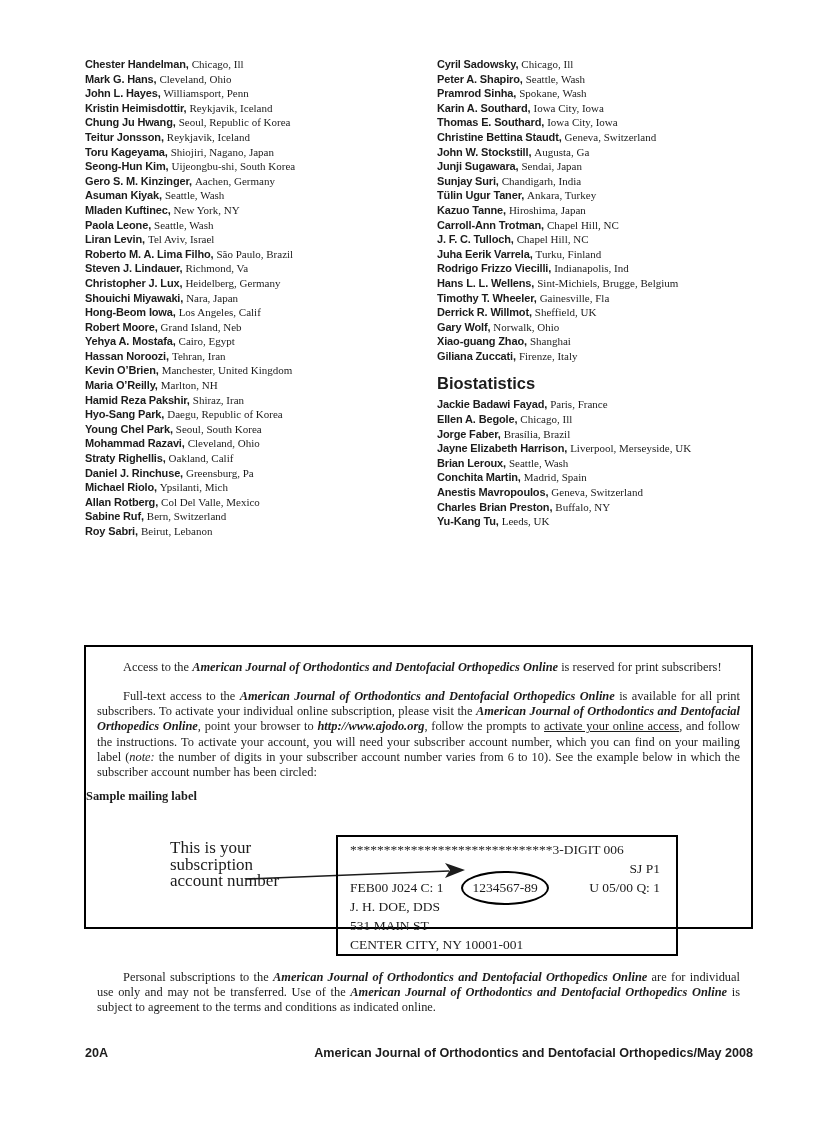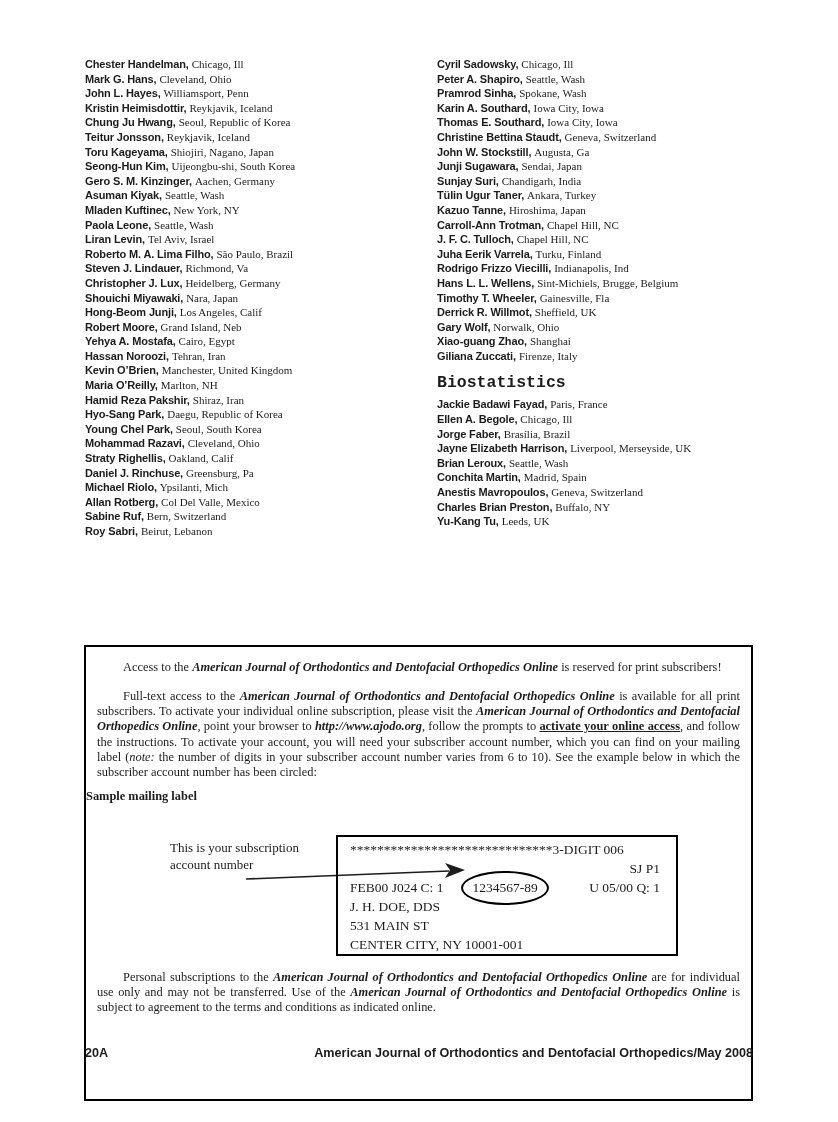--- a/index.html
+++ b/index.html
@@ -7,40 +7,40 @@
        font-family:"Liberation Serif", serif;overflow:hidden;}
 
   
   .names-col{position:absolute;top:57px;}
   .col-left{left:85px;width:345px;}
   .col-right{left:437px;width:360px;}
   .names-list{list-style:none;margin:0;padding:0;}
   .names-list li{font-size:11px;line-height:14.6px;white-space:nowrap;}
   .person-name{font-family:"Liberation Sans", sans-serif;font-weight:bold;letter-spacing:-0.15px;}
   .person-loc{font-family:"Liberation Serif", serif;margin-left:3px;}
-  .bio-heading{font-family:Liberation Mono, monospace;font-weight:bold;font-size:16.5px;
+  .bio-heading{font-family:Liberation Sans, sans-serif;font-weight:bold;font-size:16.5px;
                margin:11px 0 5px 0;line-height:18px;}
 
   
-  .notice-box{position:absolute;left:84px;top:645px;width:669px;height:456px;
+  .notice-box{position:absolute;left:84px;top:645px;width:669px;height:284px;
               border:2px solid #000;box-sizing:border-box;}
   .notice-box p{margin:0;position:absolute;left:11px;right:11px;
                 font-size:12.4px;line-height:15.2px;text-align:justify;text-indent:26px;}
   .p1{top:13px;}
   .p2{top:42px;}
   .p3{top:323px;}
   .seg-bi{font-weight:bold;font-style:italic;}
-  .seg-bu{font-weight:bold;text-decoration:underline;}
+  .seg-bu{font-weight:normal;text-decoration:underline;}
   .seg-i{font-style:italic;}
 
   .sample-heading{position:absolute;top:142px;left:0;right:0;
                   font-weight:bold;font-size:12.4px;}
 
   .annotation{position:absolute;left:84px;top:193px;width:160px;
-              font-size:13px;line-height:16.5px;}
+              font-size:17px;line-height:16.5px;}
 
   .arrow-svg{position:absolute;left:155px;top:215px;width:235px;height:30px;}
 
   .mail-label{position:absolute;left:250px;top:188px;width:342px;height:121px;
               border:2px solid #000;box-sizing:border-box;padding:3px 10px 0 12px;
               font-size:13.5px;line-height:19px;}
   .mail-label .line{white-space:nowrap;}
   .line-right{text-align:right;padding-right:6px;}
   .line3{display:flex;align-items:center;}
   .circled{display:inline-block;border:2px solid #000;border-radius:50%;
@@ -86,21 +86,21 @@
       <li><span class="person-name">Liran Levin,</span><span class="person-loc">Tel Aviv, Israel</span></li>
 
       <li><span class="person-name">Roberto M. A. Lima Filho,</span><span class="person-loc">São Paulo, Brazil</span></li>
 
       <li><span class="person-name">Steven J. Lindauer,</span><span class="person-loc">Richmond, Va</span></li>
 
       <li><span class="person-name">Christopher J. Lux,</span><span class="person-loc">Heidelberg, Germany</span></li>
 
       <li><span class="person-name">Shouichi Miyawaki,</span><span class="person-loc">Nara, Japan</span></li>
 
-      <li><span class="person-name">Hong-Beom Junji,</span><span class="person-loc">Los Angeles, Calif</span></li>
+      <li><span class="person-name">Hong-Beom Iowa,</span><span class="person-loc">Los Angeles, Calif</span></li>
 
       <li><span class="person-name">Robert Moore,</span><span class="person-loc">Grand Island, Neb</span></li>
 
       <li><span class="person-name">Yehya A. Mostafa,</span><span class="person-loc">Cairo, Egypt</span></li>
 
       <li><span class="person-name">Hassan Noroozi,</span><span class="person-loc">Tehran, Iran</span></li>
 
       <li><span class="person-name">Kevin O’Brien,</span><span class="person-loc">Manchester, United Kingdom</span></li>
 
       <li><span class="person-name">Maria O’Reilly,</span><span class="person-loc">Marlton, NH</span></li>

